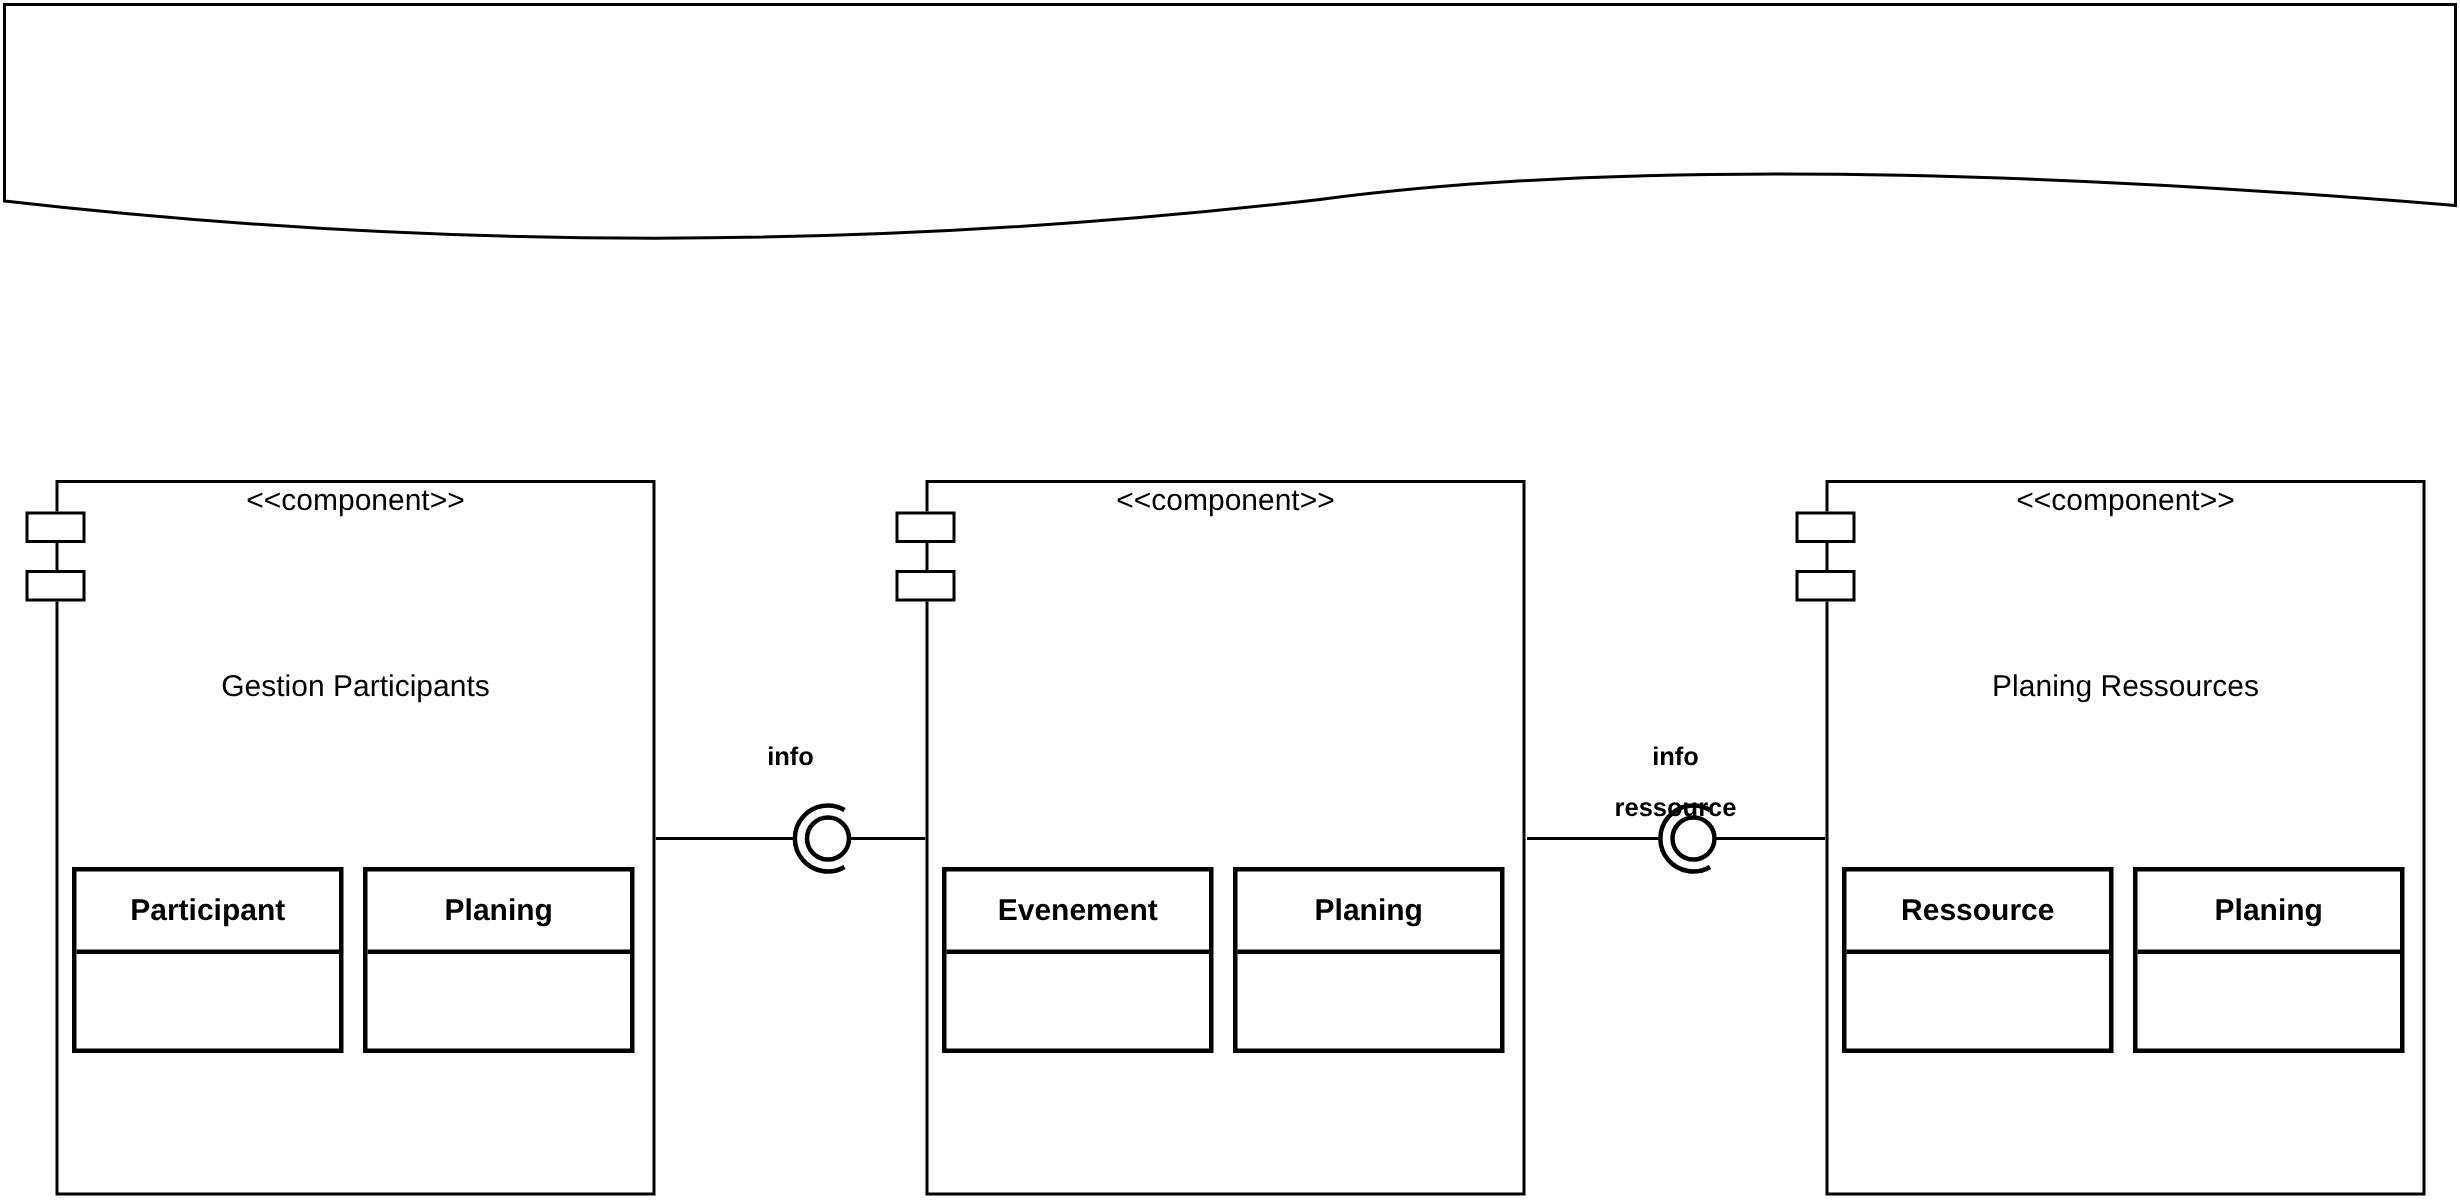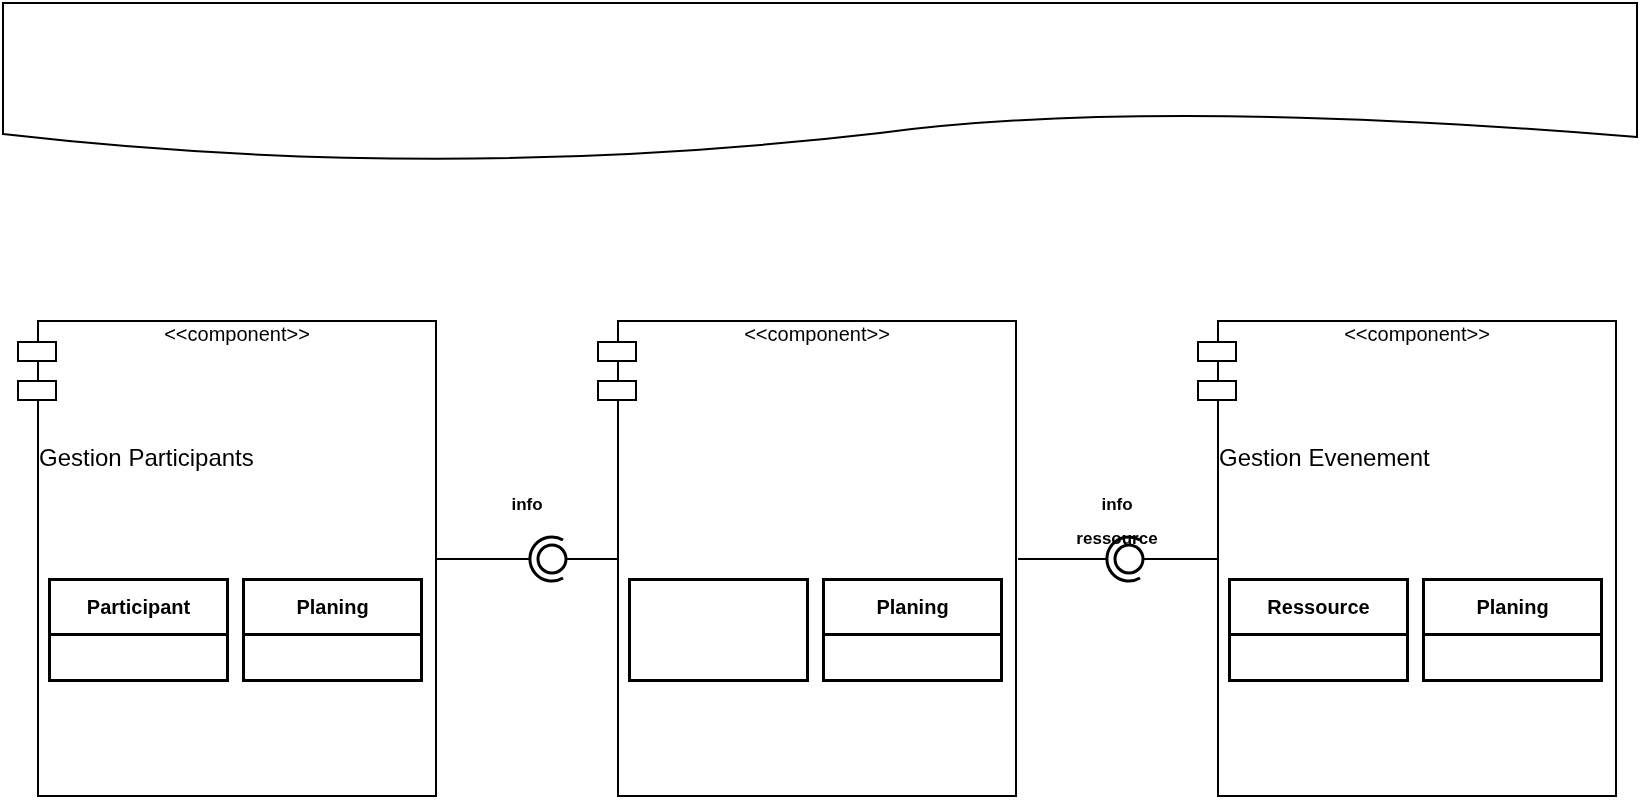--- a/index.html
+++ b/index.html
@@ -71,42 +71,42 @@
 
   .stereotype {
     text-align: center;
     font-size: 20px;
     line-height: 24px;
   }
   .component-title {
     position: absolute;
     top: 124px; left: 0;
     width: 100%;
-    text-align: left;
-    font-size: 24px;
+    text-align: center;
+    font-size: 20px;
     line-height: 24px;
   }
 
   .tab {
     position: absolute;
     left: -22px;
     width: 40px;
     height: 21px;
     background: #ffffff;
     border: 2px solid #000000;
     box-sizing: border-box;
   }
   .tab.t1 { top: 19px; }
   .tab.t2 { top: 58px; }
 
   .class-box {
     position: absolute;
     top: 256px;
     width: 181px;
-    height: 104px;
+    height: 124px;
     border: 3px solid #000000;
     background: #ffffff;
     box-sizing: border-box;
   }
   .class-box.left  { left: 9px; }
   .class-box.right { right: 12px; margin-left: 26px; }
 
   .class-header {
     height: 55px;
     border-bottom: 3px solid #000000;
@@ -162,33 +162,34 @@
       <div class="class-header">Planing</div>
       <div class="class-body"></div>
     </div>
   </div>
 
   <div class="component b">
     <div class="tab t1"></div>
     <div class="tab t2"></div>
     <div class="stereotype">&lt;&lt;component&gt;&gt;</div>
     <div class="class-box left">
+      <div class="class-header">Evenement</div>
       <div class="class-body"></div>
     </div>
     <div class="class-box right">
       <div class="class-header">Planing</div>
       <div class="class-body"></div>
     </div>
   </div>
 
   <div class="component c">
     <div class="tab t1"></div>
     <div class="tab t2"></div>
     <div class="stereotype">&lt;&lt;component&gt;&gt;</div>
-    <div class="component-title">Gestion Evenement</div>
+    <div class="component-title">Planing Ressources</div>
     <div class="class-box left">
       <div class="class-header">Ressource</div>
       <div class="class-body"></div>
     </div>
     <div class="class-box right">
       <div class="class-header">Planing</div>
       <div class="class-body"></div>
     </div>
   </div>
 

